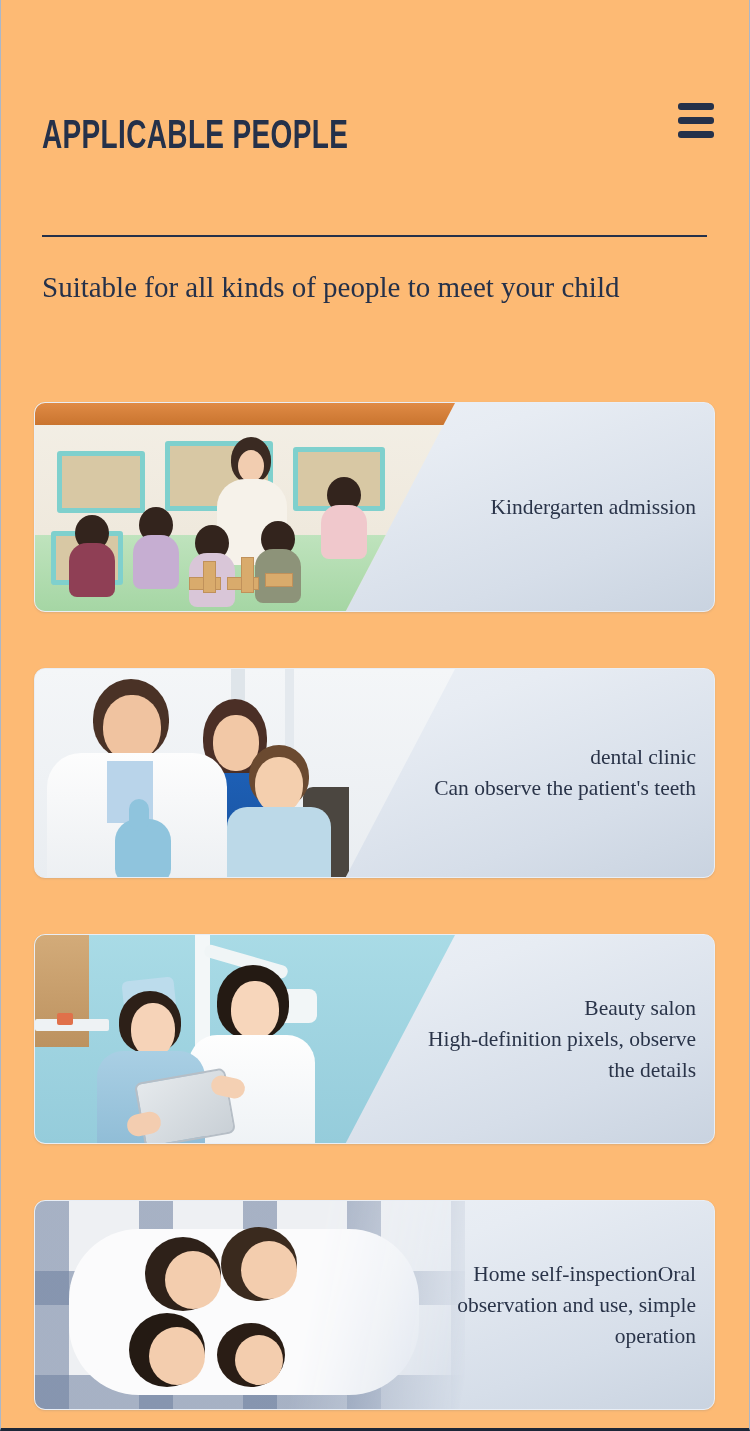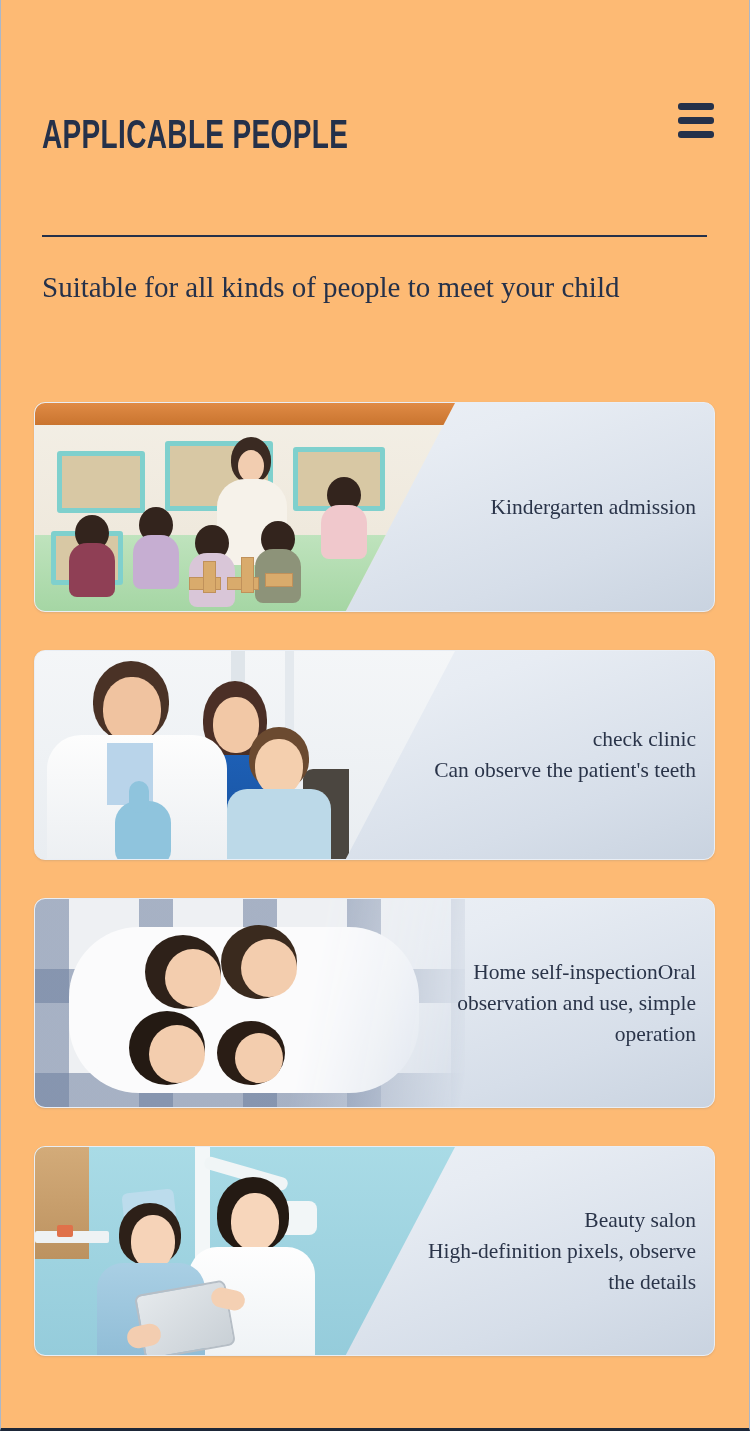--- a/index.html
+++ b/index.html
@@ -78,21 +78,21 @@
   
   #cards {
     position:absolute;
     left:33px; top:402px;
     width:681px;
   }
 
   .card {
     position:relative;
     width:681px; height:210px;
-    margin-bottom:38px;
+    margin-bottom:56px;
     border-radius:11px;
     border:1px solid #e9eef5;
     background:linear-gradient(160deg,#f2f5f9 0%,#e7ecf3 42%,#d6dee9 78%,#c9d3e0 100%);
     overflow:hidden;
     box-shadow:0 1px 2px rgba(90,105,130,0.18);
   }
 
   
   .card-photo {
     position:absolute;
@@ -301,57 +301,22 @@
           <div class="s2-boy-f"></div>
           <div class="s2-bib"></div>
           <div class="s2-doc-h"></div>
           <div class="s2-doc-f"></div>
           <div class="s2-doc-co"></div>
           <div class="s2-doc-sh"></div>
           <div class="s2-thumb"></div>
         </div>
       </div>
       <div class="card-text">
-        <span class="line">check clinic</span>
+        <span class="line">dental clinic</span>
         <span class="line">Can observe the patient's teeth</span>
-      </div>
-    </div>
-
-    <div class="card soft-edge">
-      <div class="card-photo">
-        <div class="scene">
-          <div class="s3-bg"></div>
-          <div class="s3-blanket"></div>
-          <div class="s3-duvet"></div>
-          <div class="s3-arm s3-a1"></div>
-          <div class="s3-arm s3-a2"></div>
-          <div class="s3-arm s3-a3"></div>
-          <div class="s3-arm s3-a4"></div>
-          <div class="s3-p s3-p1">
-              <span class="hr"></span>
-              <span class="hd"></span>
-            </div>
-          <div class="s3-p s3-p2">
-              <span class="hr"></span>
-              <span class="hd"></span>
-            </div>
-          <div class="s3-p s3-p3">
-              <span class="hr"></span>
-              <span class="hd"></span>
-            </div>
-          <div class="s3-p s3-p4">
-              <span class="hr"></span>
-              <span class="hd"></span>
-            </div>
-        </div>
-      </div>
-      <div class="card-text">
-        <span class="line">Home self-inspectionOral</span>
-        <span class="line">observation and use, simple</span>
-        <span class="line">operation</span>
       </div>
     </div>
 
     <div class="card">
       <div class="card-photo">
         <div class="scene">
           <div class="s4-bg"></div>
           <div class="s4-cab"></div>
           <div class="s4-shelf"></div>
           <div class="s4-shelf2"></div>
@@ -370,14 +335,49 @@
           <div class="s4-hand2"></div>
         </div>
       </div>
       <div class="card-text">
         <span class="line">Beauty salon</span>
         <span class="line">High-definition pixels, observe</span>
         <span class="line">the details</span>
       </div>
     </div>
 
+    <div class="card soft-edge">
+      <div class="card-photo">
+        <div class="scene">
+          <div class="s3-bg"></div>
+          <div class="s3-blanket"></div>
+          <div class="s3-duvet"></div>
+          <div class="s3-arm s3-a1"></div>
+          <div class="s3-arm s3-a2"></div>
+          <div class="s3-arm s3-a3"></div>
+          <div class="s3-arm s3-a4"></div>
+          <div class="s3-p s3-p1">
+              <span class="hr"></span>
+              <span class="hd"></span>
+            </div>
+          <div class="s3-p s3-p2">
+              <span class="hr"></span>
+              <span class="hd"></span>
+            </div>
+          <div class="s3-p s3-p3">
+              <span class="hr"></span>
+              <span class="hd"></span>
+            </div>
+          <div class="s3-p s3-p4">
+              <span class="hr"></span>
+              <span class="hd"></span>
+            </div>
+        </div>
+      </div>
+      <div class="card-text">
+        <span class="line">Home self-inspectionOral</span>
+        <span class="line">observation and use, simple</span>
+        <span class="line">operation</span>
+      </div>
+    </div>
+
   </div>
 </div>
 
 </body></html>

